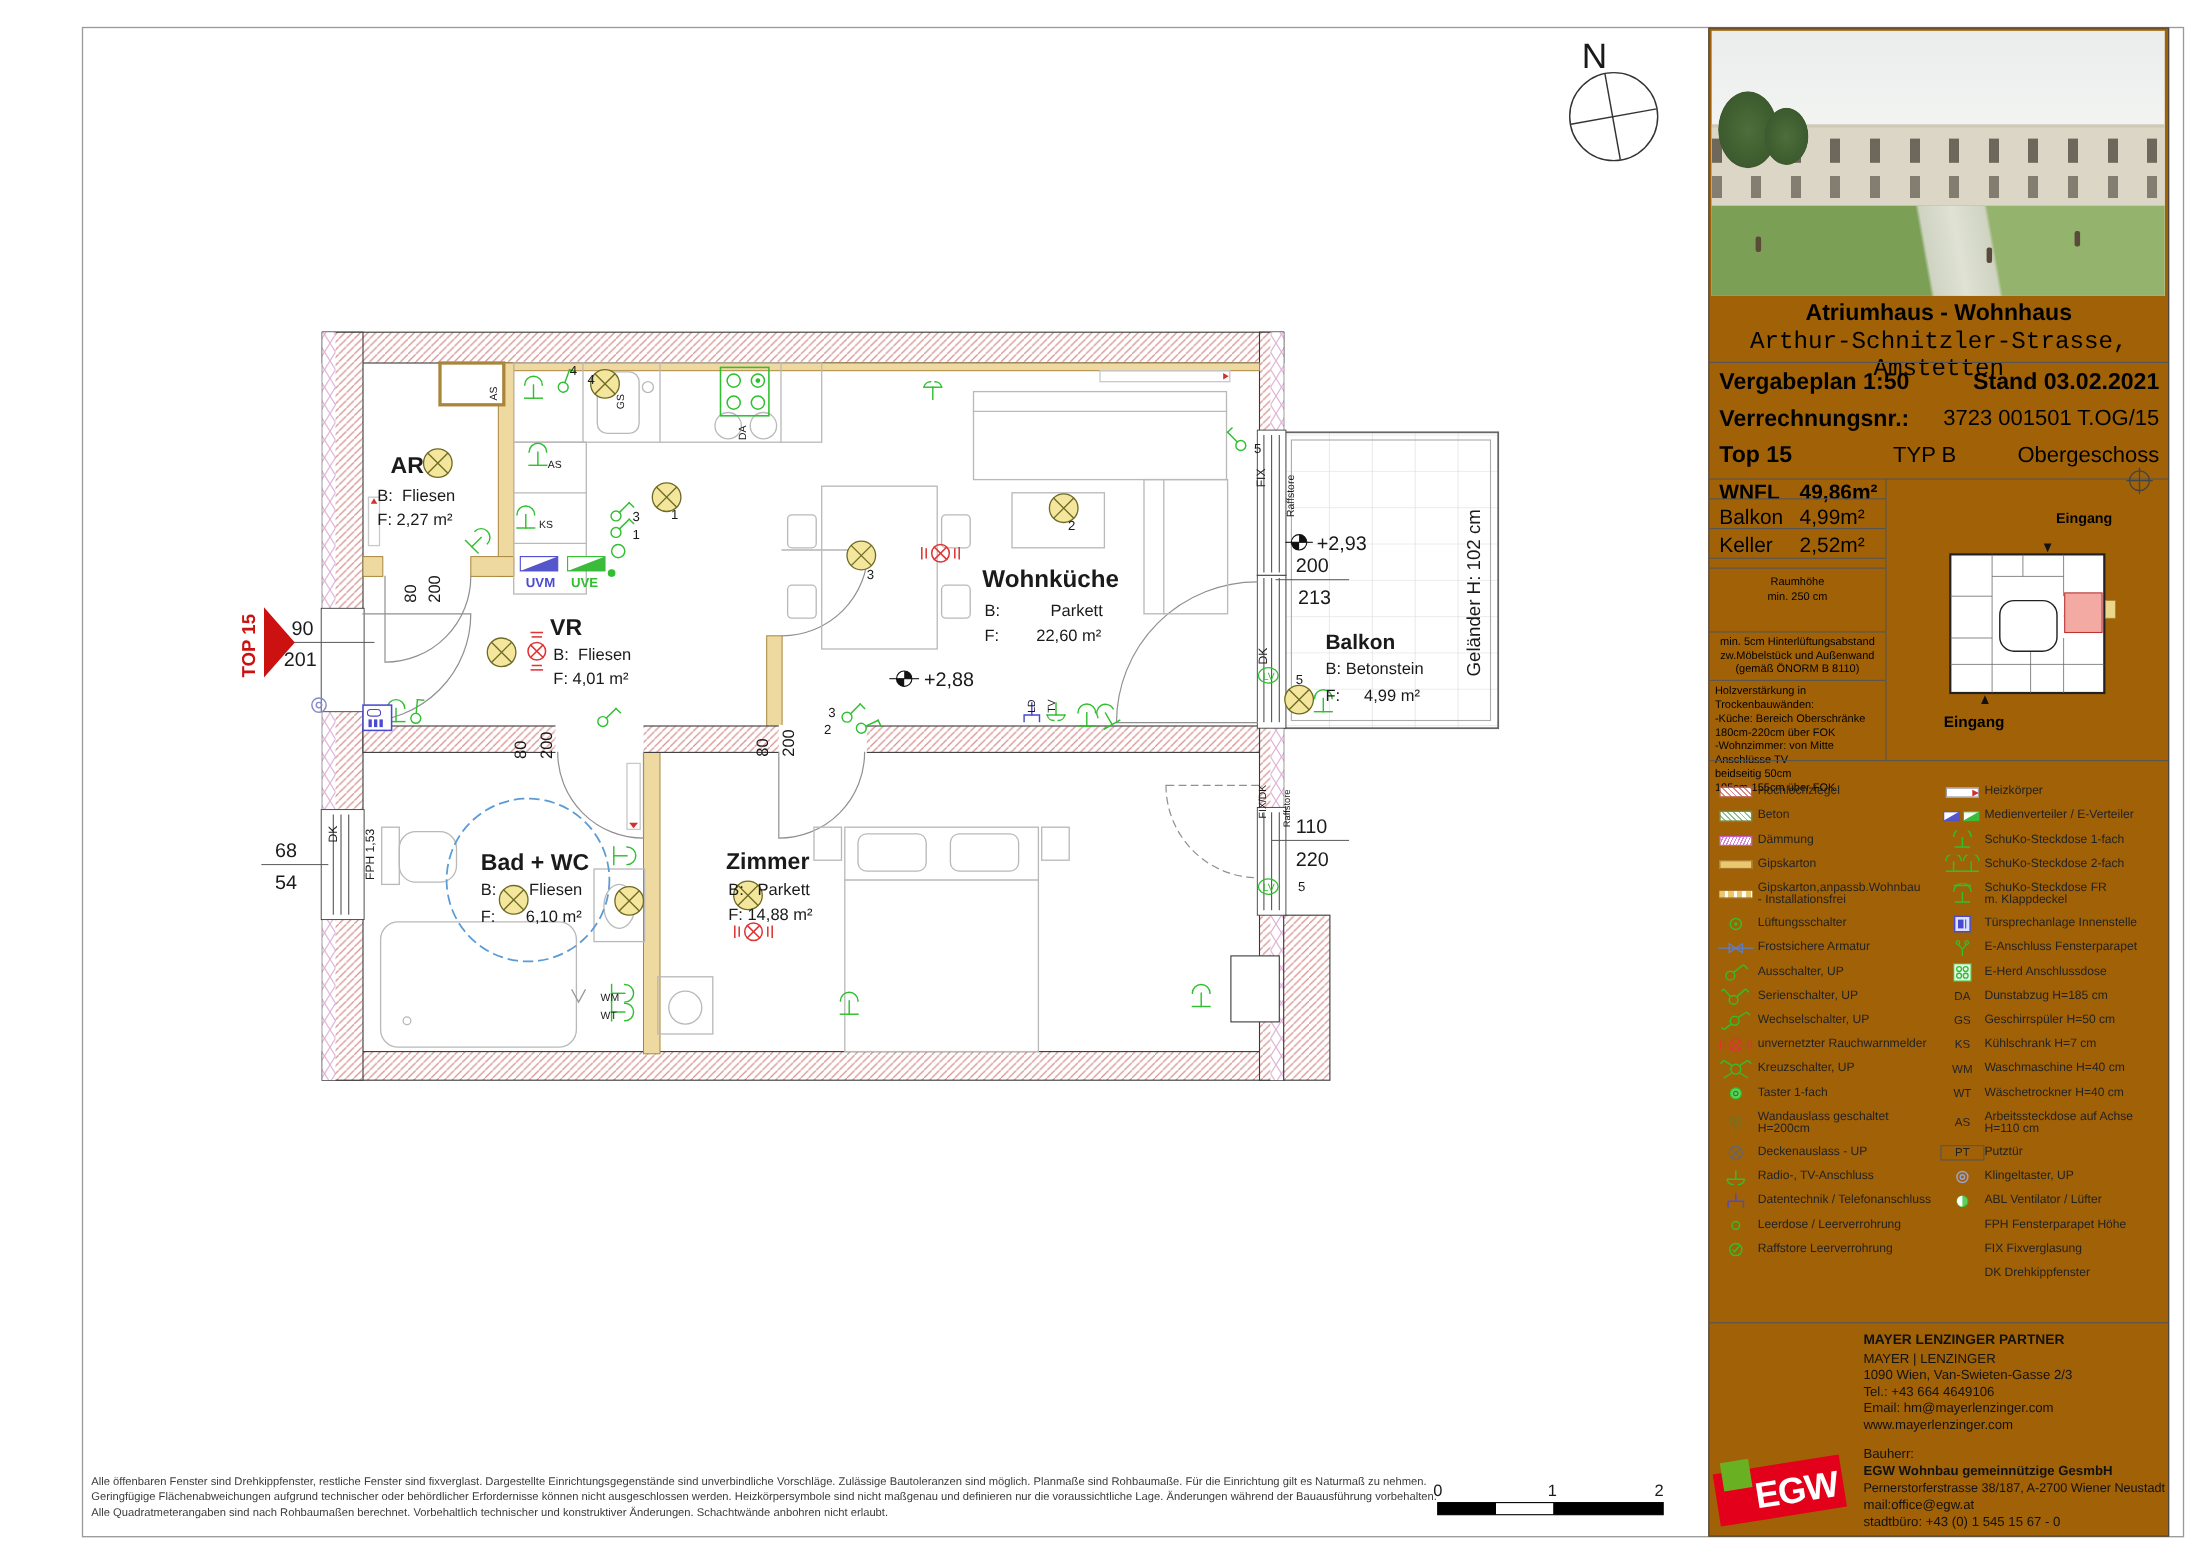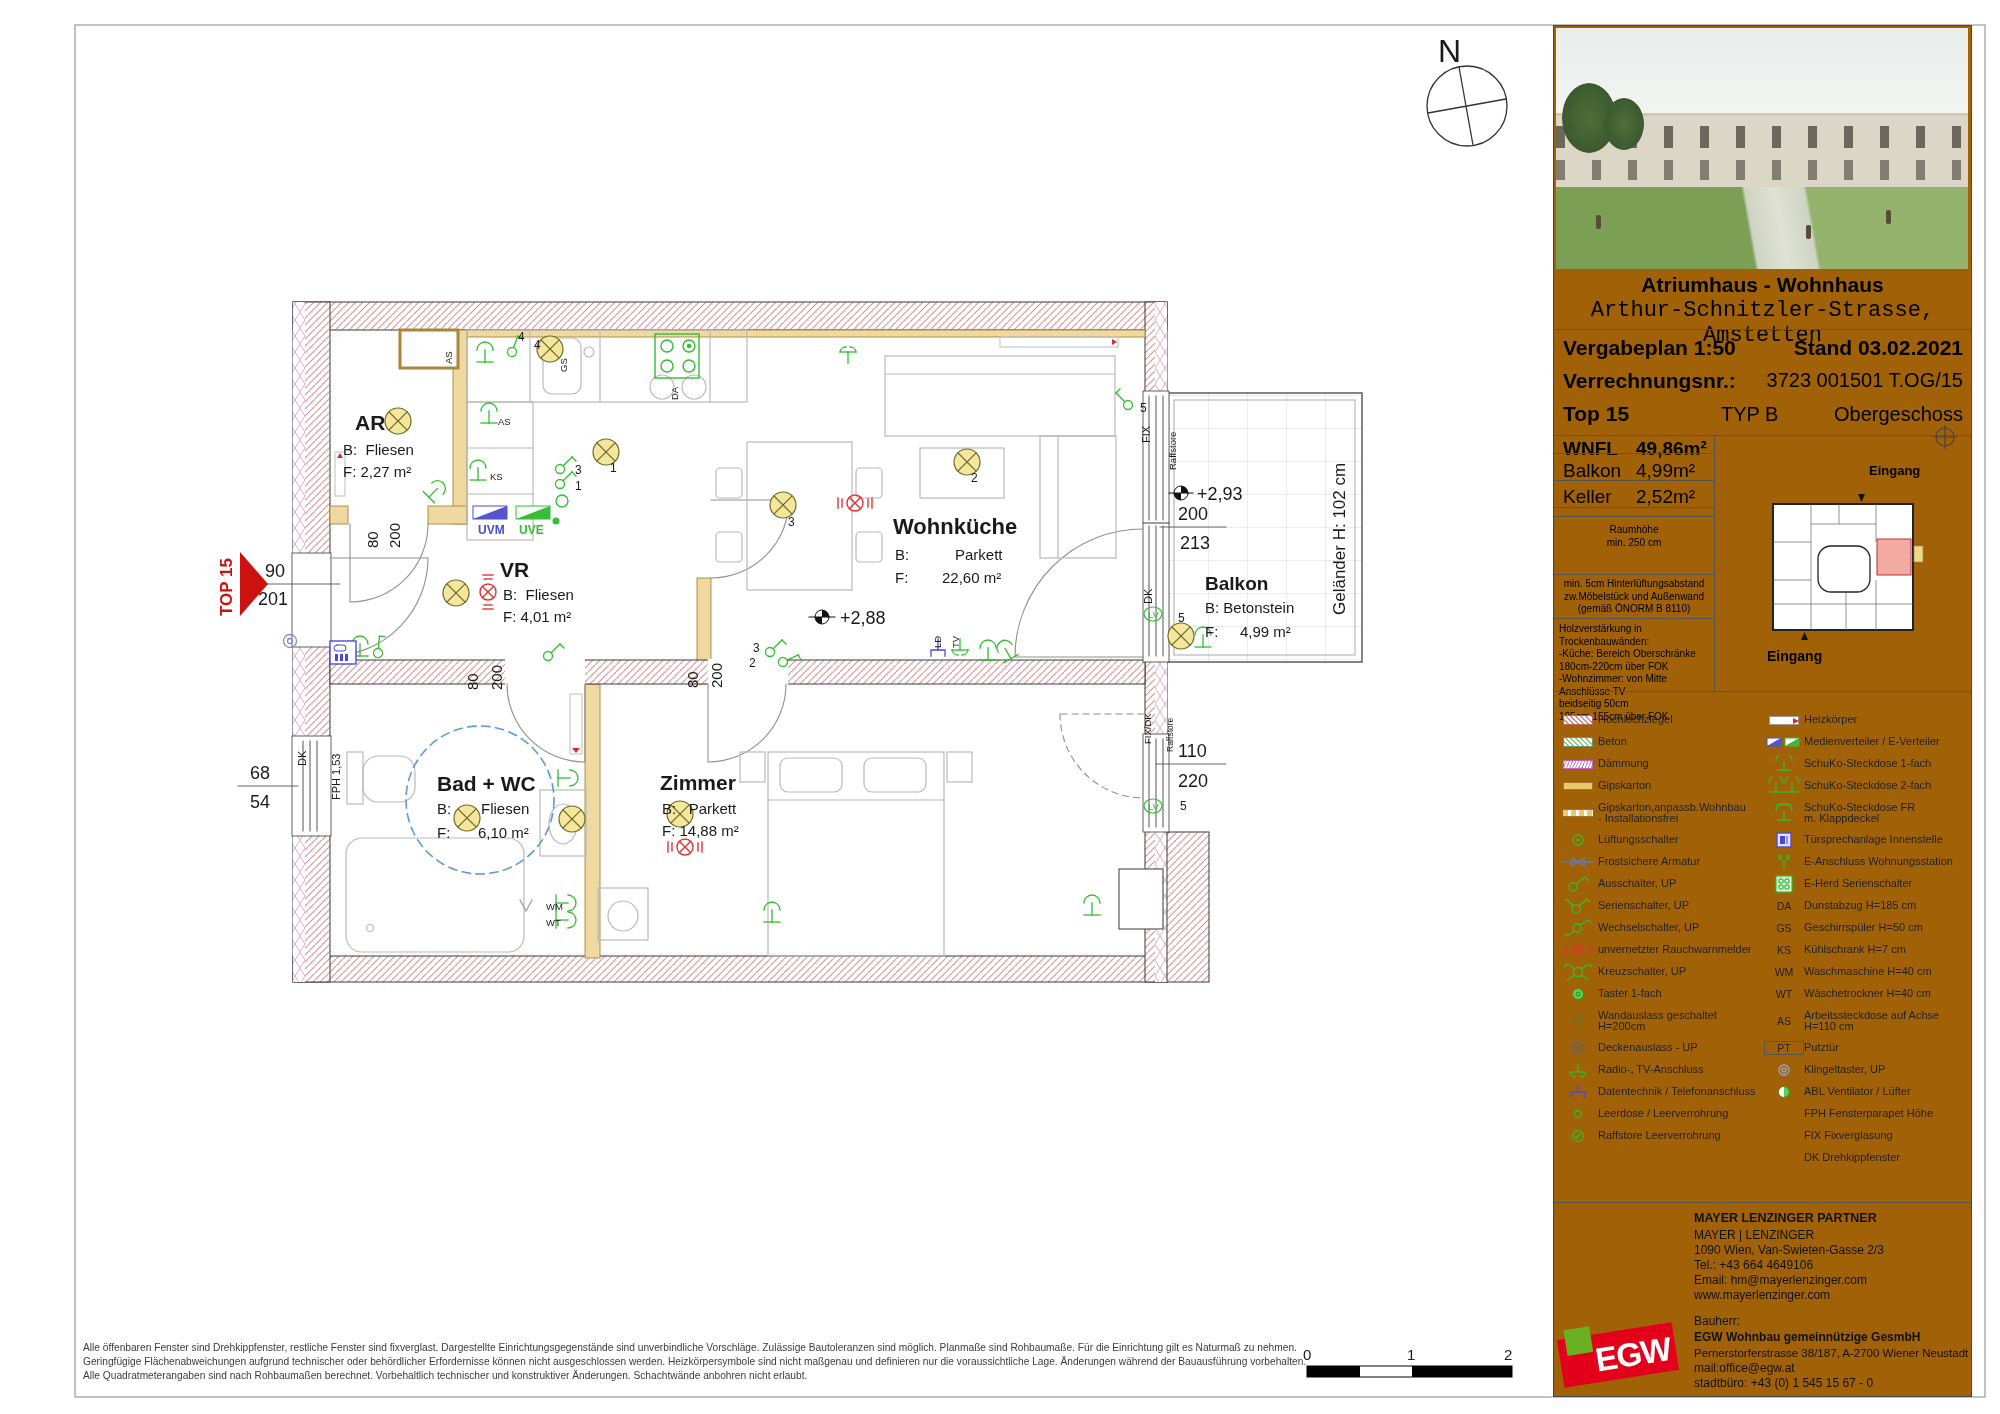--- a/index.html
+++ b/index.html
@@ -774,33 +774,33 @@
           <span class="ll">Türsprechanlage Innenstelle</span>
         </div>
     <div class="lr">
           <span class="lic">
             <svg width="18" height="18" fill="none" stroke="#2fbf2f" stroke-width="1.2">
               <path d="M9,16 v-6 M9,10 l-4,-5 M9,10 l4,-5"></path>
               <circle cx="5" cy="4" r="1.6"></circle>
               <circle cx="13" cy="4" r="1.6"></circle>
             </svg>
           </span>
-          <span class="ll">E-Anschluss Wohnungsstation</span>
+          <span class="ll">E-Anschluss Fensterparapet</span>
         </div>
     <div class="lr">
           <span class="lic">
             <svg width="20" height="18" fill="none" stroke="#2fbf2f" stroke-width="1.2">
               <rect x="2" y="1" width="16" height="16" fill="#e9f8e9"></rect>
               <circle cx="7" cy="6" r="2.2"></circle>
               <circle cx="13" cy="6" r="2.2"></circle>
               <circle cx="7" cy="12" r="2.2"></circle>
               <circle cx="13" cy="12" r="2.2"></circle>
             </svg>
           </span>
-          <span class="ll">E-Herd Serienschalter</span>
+          <span class="ll">E-Herd Anschlussdose</span>
         </div>
     <div class="lr">
           <span class="lic lcode">DA</span>
           <span class="ll">Dunstabzug H=185 cm</span>
         </div>
     <div class="lr">
           <span class="lic lcode">GS</span>
           <span class="ll">Geschirrspüler H=50 cm</span>
         </div>
     <div class="lr">

